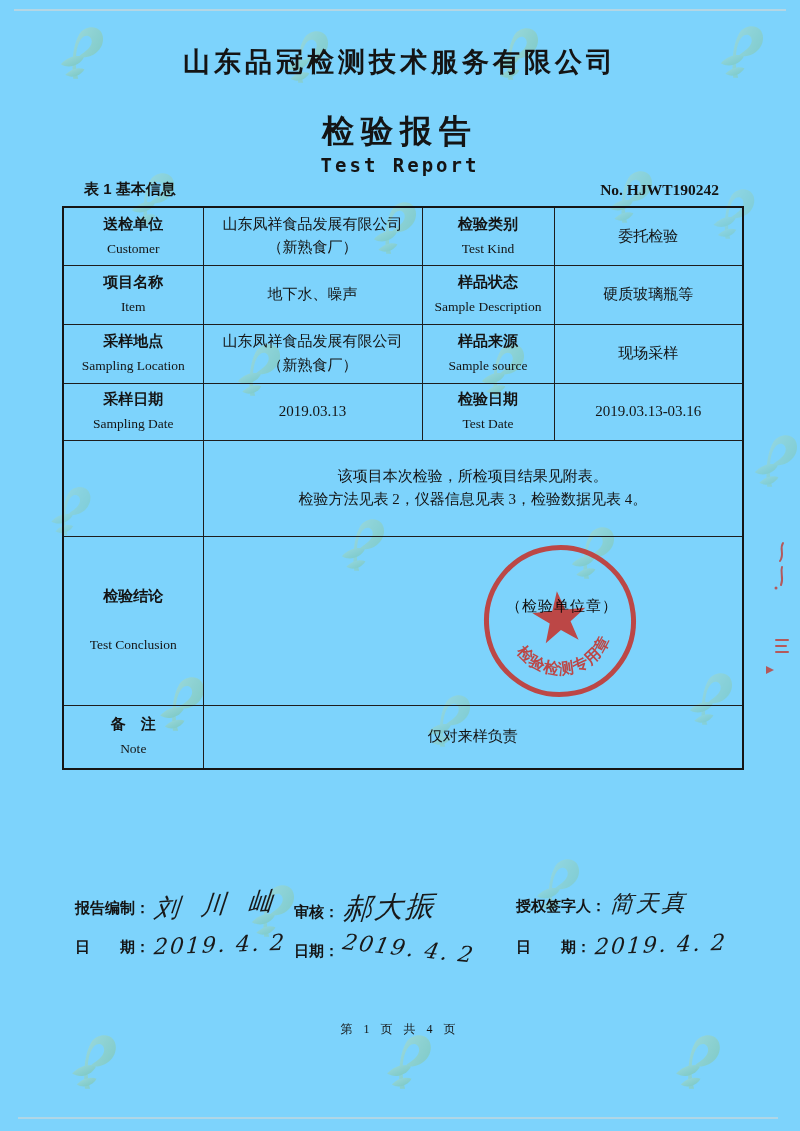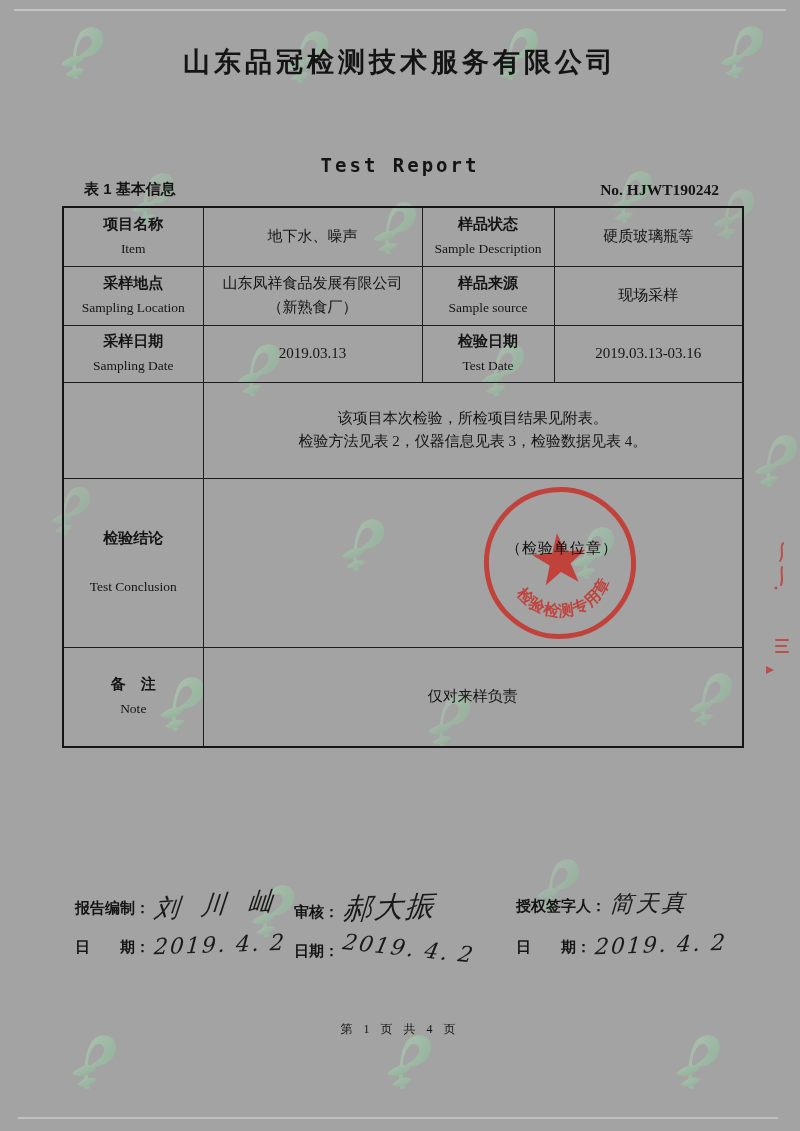--- a/index.html
+++ b/index.html
@@ -1,16 +1,16 @@
 <!DOCTYPE html>
 <html><head>
 <meta charset="utf-8">
 <style>
   html,body{margin:0;padding:0;background:#e9e9e9;}
-  .page{position:relative;width:800px;height:1131px;margin:0 auto;background:#a3a3a3;
+  .page{position:relative;width:800px;height:1131px;margin:0 auto;background:#7dd3fc;
         overflow:hidden;font-family:"Liberation Serif","DejaVu Serif",serif;color:#141414;}
   
   .wm{position:absolute;z-index:0;pointer-events:none;}
   
   .scanline{position:absolute;background:#d8d8d4;z-index:0;}
   .scanline.top{left:14px;right:14px;top:9px;height:2px;opacity:.6;}
   .scanline.bottom{left:18px;right:22px;top:1117px;height:2px;opacity:.55;}
   
   .hline{position:absolute;left:0;right:0;text-align:center;z-index:1;white-space:nowrap;}
   .company-cn{top:44px;font-size:27px;font-weight:bold;letter-spacing:4px;}
@@ -140,33 +140,46 @@
       <use href="#plogo"></use>
     </svg>
   <svg class="wm" style="left:379px;top:1032px;opacity:.5" width="58" height="60" viewBox="0 0 100 100">
       <use href="#plogo"></use>
     </svg>
   <svg class="wm" style="left:668px;top:1032px;opacity:.5" width="58" height="60" viewBox="0 0 100 100">
       <use href="#plogo"></use>
     </svg>
 
   <div class="hline company-cn">山东品冠检测技术服务有限公司</div>
+  <div class="hline title-cn">检验报告</div>
   <div class="hline title-en">Test Report</div>
 
   <div class="tbl-caption">表 1 基本信息</div>
   <div class="report-no">No. HJWT190242</div>
 
   <table class="info">
     <colgroup>
         <col style="width:140px">
         <col style="width:219px">
         <col style="width:132px">
         <col style="width:189px">
       </colgroup>
     <tbody>
+        <tr style="height:58px">
+      <td class="lbl">
+            <span class="cn">送检单位</span>
+            <span class="en">Customer</span>
+          </td>
+      <td class="val">山东凤祥食品发展有限公司（新熟食厂）</td>
+      <td class="lbl">
+            <span class="cn">检验类别</span>
+            <span class="en">Test Kind</span>
+          </td>
+      <td class="val">委托检验</td>
+    </tr>
     <tr style="height:59px">
       <td class="lbl">
             <span class="cn">项目名称</span>
             <span class="en">Item</span>
           </td>
       <td class="val">地下水、噪声</td>
       <td class="lbl">
             <span class="cn">样品状态</span>
             <span class="en">Sample Description</span>
           </td>
@@ -219,21 +232,21 @@
           <polygon fill="#c5332c" points="80,50 86.5,69.1 106.6,69.4 90.5,81.4 96.5,100.7 80,89 63.5,100.7 69.5,81.4 53.4,69.4 73.5,69.1"></polygon>
           <text font-size="16.5" font-weight="bold" fill="#c5332c" letter-spacing="1.5" font-family="Liberation Serif, serif">
             <textPath href="#ringPath" startOffset="62">山东品冠检测技术服务有限公司</textPath>
           </text>
           <text font-size="15.5" font-weight="bold" fill="#c5332c" letter-spacing="1" font-family="Liberation Serif, serif">
             <textPath href="#botPath" startOffset="27">检验检测专用章</textPath>
           </text>
         </svg>
       </td>
     </tr>
-    <tr style="height:100px">
+    <tr style="height:64px">
       <td class="lbl">
             <span class="cn">备　注</span>
             <span class="en">Note</span>
           </td>
       <td colspan="3" class="val">仅对来样负责</td>
     </tr>
   </tbody>
     </table>
 
   <svg class="rmark" style="left:770px;top:540px" width="24" height="52" viewBox="0 0 24 52">

